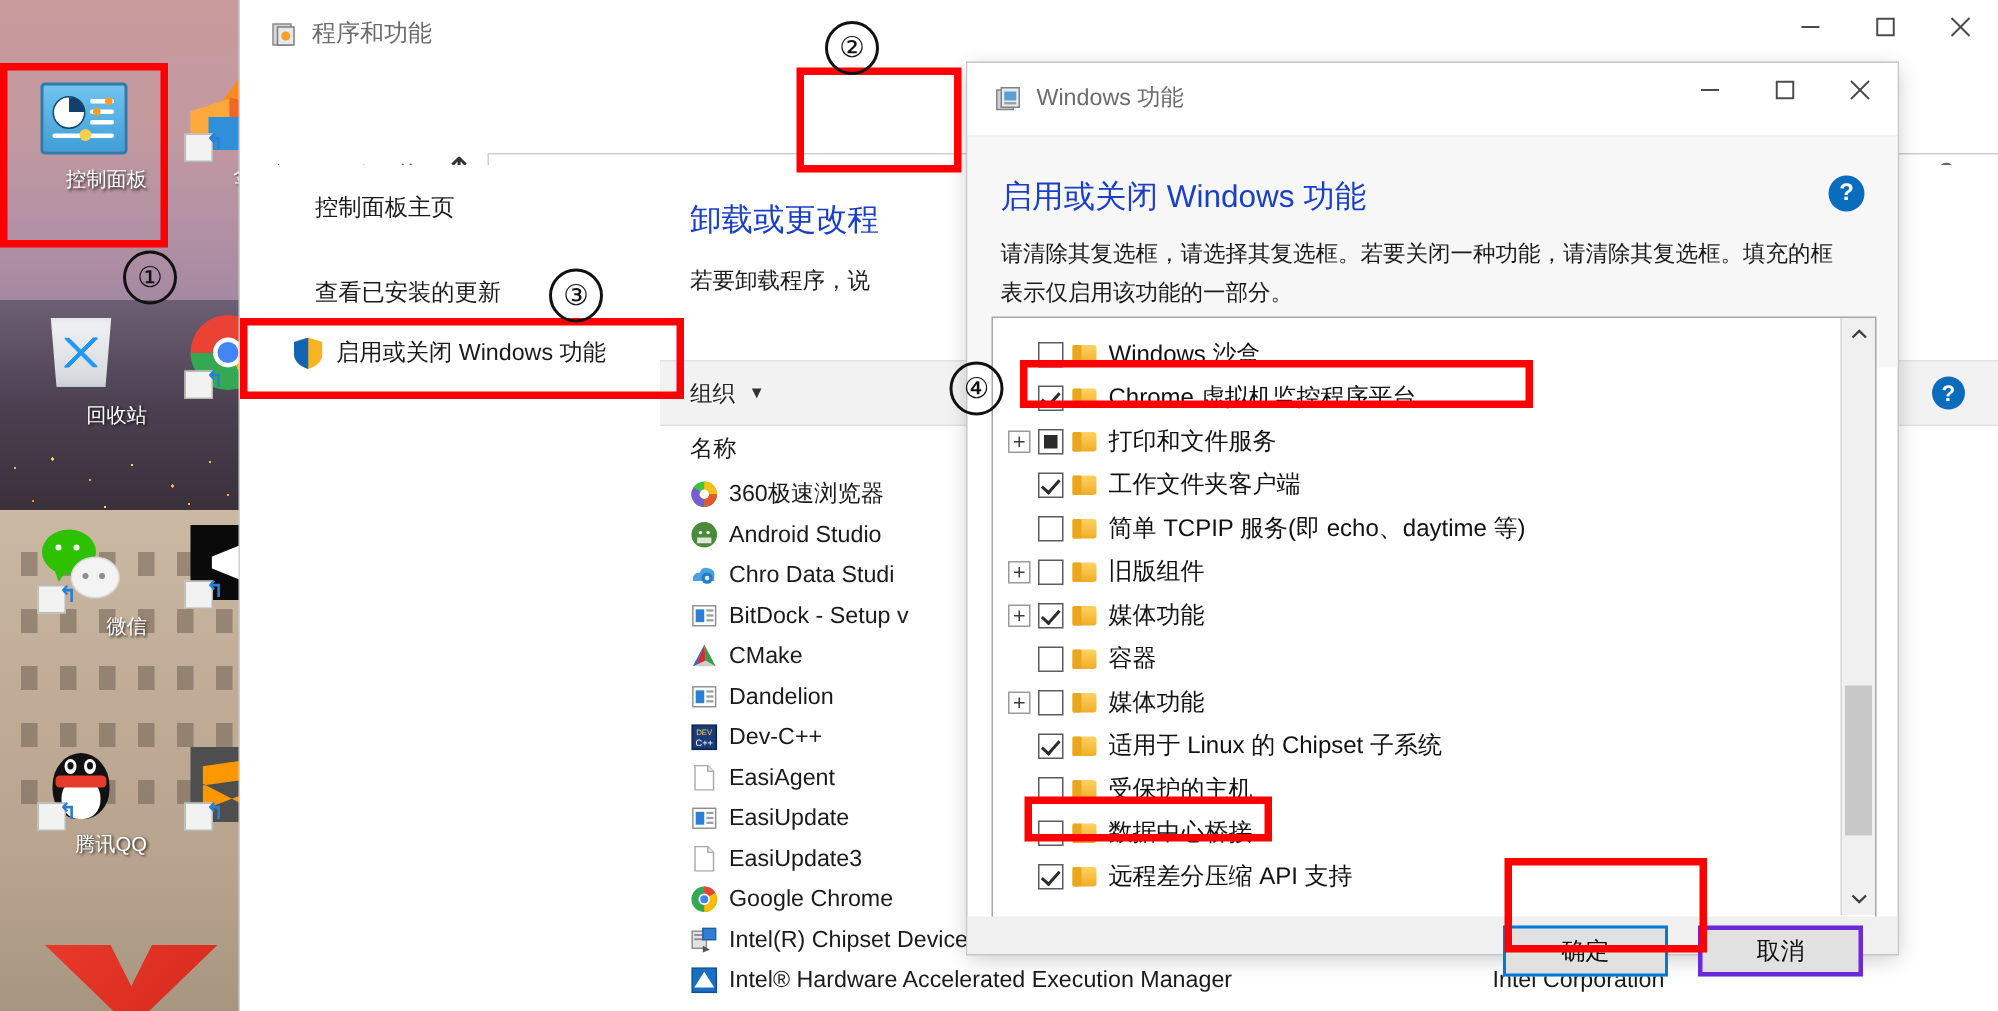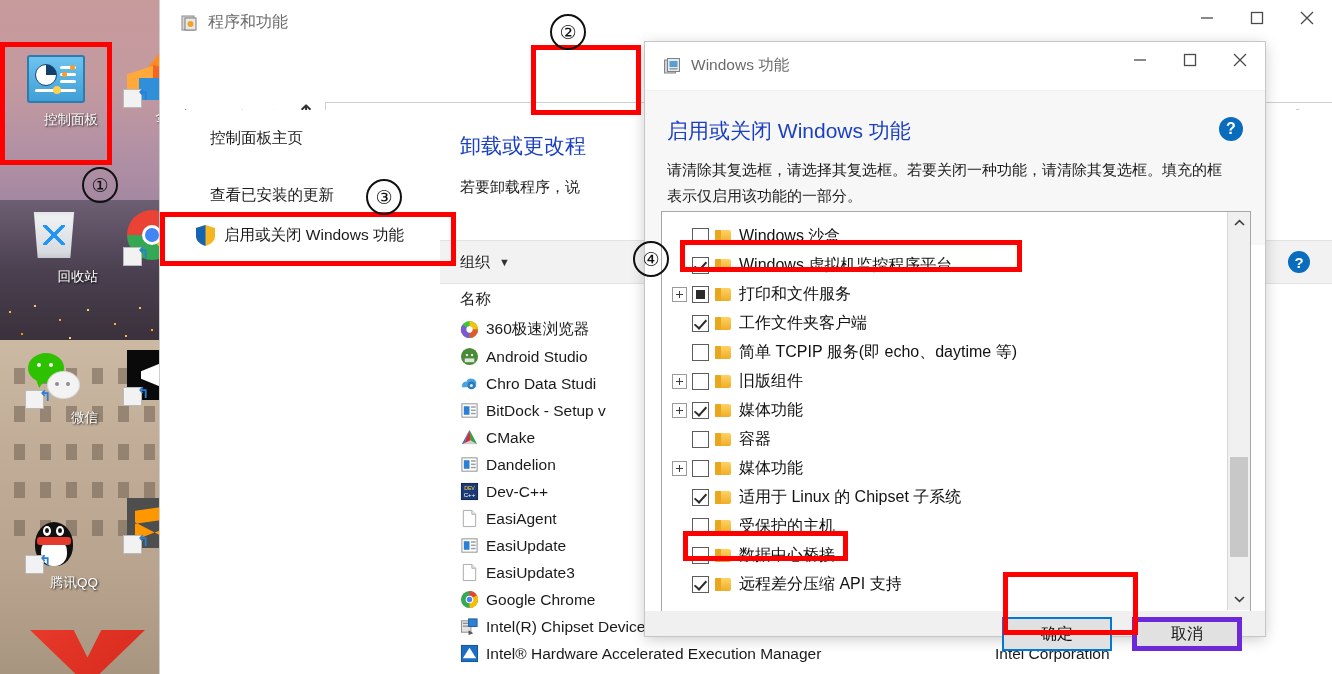--- a/index.html
+++ b/index.html
@@ -184,21 +184,21 @@
   .cbx.half:after{content:"";position:absolute;left:3px;top:3px;width:9px;height:9px;background:#2b2b2b;}
   .fld{width:16px;height:13px;flex:none;margin-right:8px;position:relative;}
   .fld:before{content:"";position:absolute;left:0;top:0;width:16px;height:13px;border-radius:1px 2px 2px 1px;
       background:linear-gradient(180deg,#ffd264,#f0ad26);}
   .fld:after{content:"";position:absolute;left:0;top:0;width:6px;height:13px;background:#e9a61f;border-radius:1px;}
   .wf-sb{position:absolute;right:0;top:0;width:22px;height:398px;background:#f0f0f0;border-left:1px solid #d8d8d8;}
   .sb-arrow{width:22px;height:22px;display:flex;align-items:center;justify-content:center;color:#4a4a4a;font-size:12px;}
   .sb-thumb{position:absolute;left:2px;width:18px;background:#c8c8c8;}
   .wf-foot{position:absolute;left:0;top:569px;width:620px;height:25px;background:#f0f0f0;}
   .wf-btnrow{position:absolute;left:0;top:575px;width:620px;}
-  .wfbtn{position:absolute;width:110px;height:34px;background:#e1e1e1;border:5px solid #6d28d9;
+  .wfbtn{position:absolute;width:110px;height:34px;background:#e1e1e1;border:3px solid #6d28d9;
       font-size:16px;color:#111;display:flex;align-items:center;justify-content:center;box-sizing:border-box;}
   .wfbtn.primary{border:2px solid #0078d7;}
   .btnpanel{position:absolute;left:645px;top:566px;width:620px;height:70px;background:#f0f0f0;}
 </style>
 </head>
 <body>
 
 <div id="desktop">
   <div class="sky"></div>
   <div class="city"></div>
@@ -303,21 +303,21 @@
   </div>
 
   <div class="icon" style="left:108px;top:348px;">
     <div class="glyph">
       <div class="bd"></div>
       <div class="shortcut"></div>
     </div>
     <div class="lbl">BitD</div>
   </div>
 
-  <div class="icon" style="left:10px;top:516px;">
+  <div class="icon" style="left:10px;top:496px;">
     <div class="glyph">
       <div class="qq">
         <div class="qq-b"></div>
           <div class="qq-belly"></div>
         <div class="qq-eye" style="left:11px"></div>
           <div class="qq-eye" style="left:24px"></div>
         <div class="qq-scarf"></div>
       </div>
       <div class="shortcut"></div>
     </div>
@@ -620,21 +620,21 @@
         <div class="wfrow">
           <span class="exp none"></span>
           <span class="cbx"></span>
           <span class="fld"></span>
           <span>Windows 沙盒</span>
         </div>
         <div class="wfrow">
           <span class="exp none"></span>
           <span class="cbx chk"></span>
           <span class="fld"></span>
-          <span>Windows 虚拟机监控程序平台</span>
+          <span>Chrome 虚拟机监控程序平台</span>
         </div>
         <div class="wfrow">
           <span class="exp"></span>
           <span class="cbx half"></span>
           <span class="fld"></span>
           <span>打印和文件服务</span>
         </div>
         <div class="wfrow">
           <span class="exp none"></span>
           <span class="cbx chk"></span>

